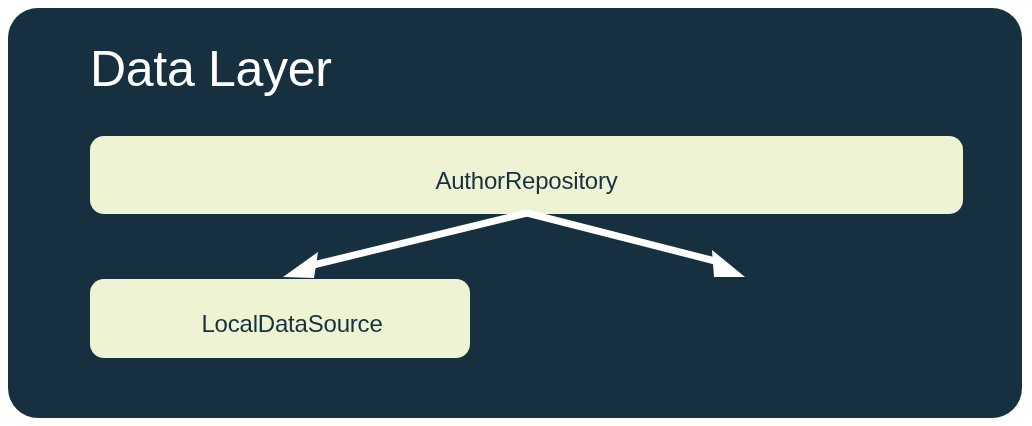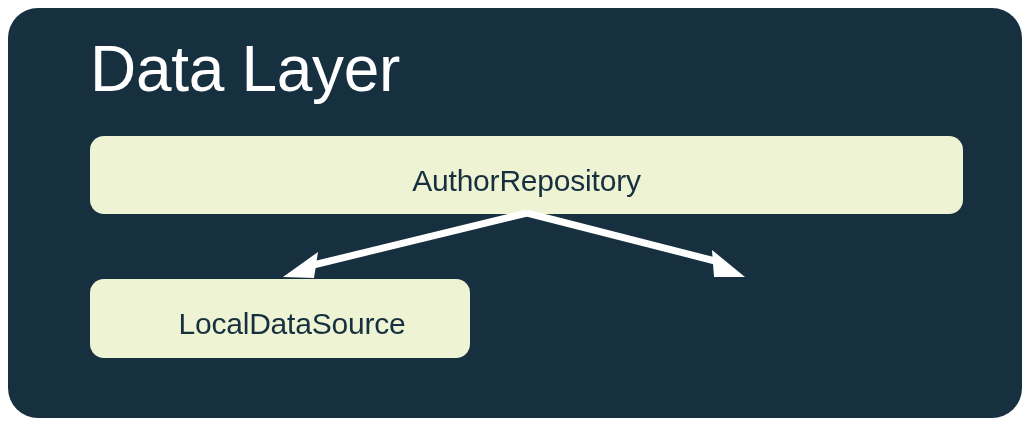--- a/index.html
+++ b/index.html
@@ -29,40 +29,40 @@
     height: 410px;
     background: #16303F;
     border-radius: 30px;
     box-sizing: border-box;
   }
 
   .layer-title {
     position: absolute;
     left: 82px;
     top: 30px;
-    font-size: 64px;
+    font-size: 50px;
     line-height: 62px;
     font-weight: 400;
     color: #FFFFFF;
     letter-spacing: -0.3px;
     white-space: nowrap;
   }
 
   .node-box {
     position: absolute;
     background: #EDF3D3;
     border-radius: 14px;
     display: flex;
     align-items: center;
     justify-content: center;
     box-sizing: border-box;
   }
 
   .node-label {
-    font-size: 30px;
+    font-size: 24px;
     line-height: 34px;
     font-weight: 400;
     color: #17303F;
     letter-spacing: -0.2px;
     white-space: nowrap;
     margin-top: 11px;
   }
 
   #node-repository {
     left: 90px;

